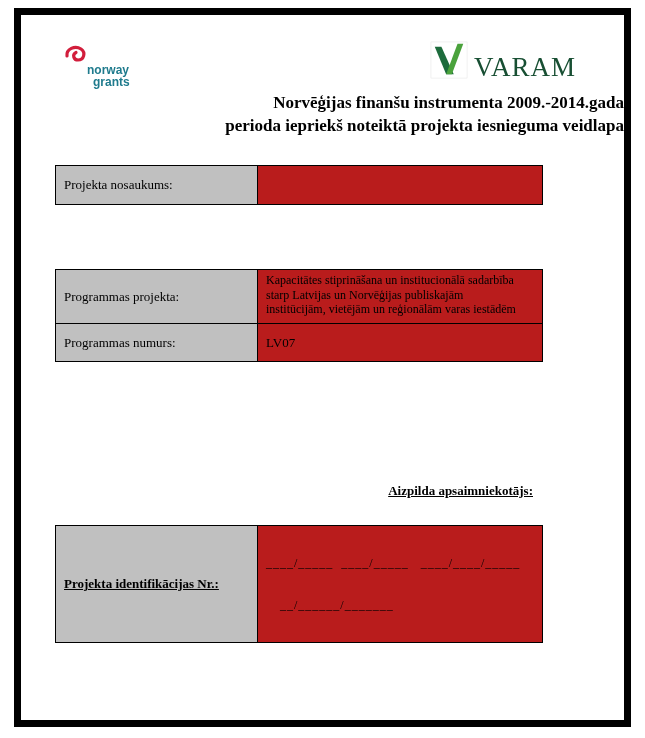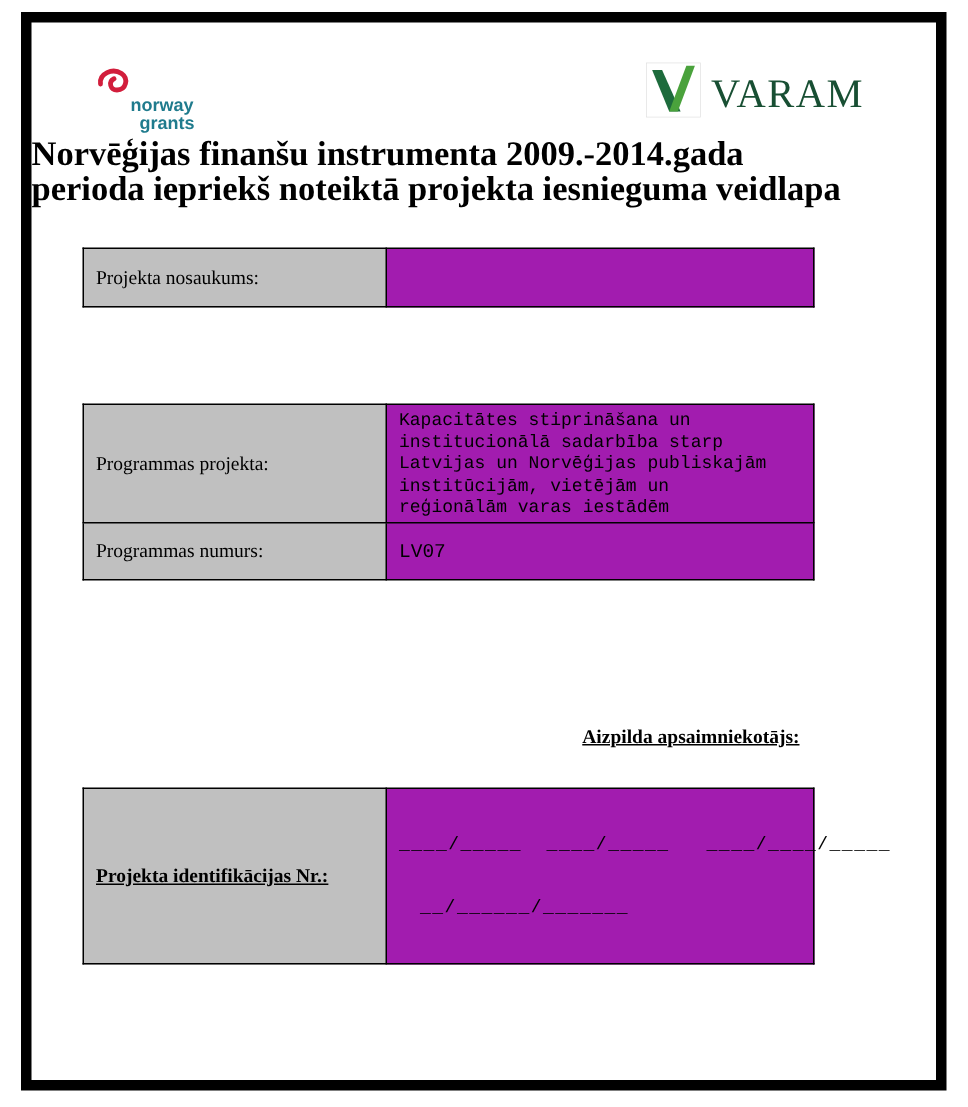--- a/index.html
+++ b/index.html
@@ -51,39 +51,39 @@
     color: #1f7b8d;
     margin-left: -6px;
     margin-top: 19px;
   }
   .norway-text .l2 { margin-left: 6px; display: block; }
   .varam-logo {
     position: absolute;
     right: 48px;
     top: 2px;
     display: flex;
-    align-items: center;
+    align-items: flex-end;
   }
   .varam-text {
     font-family: "Liberation Serif", serif;
     font-size: 27px;
     letter-spacing: 1px;
     color: #184f33;
     margin-left: 6px;
     font-weight: 500;
   }
   
   .title {
     position: absolute;
     top: 76px;
     left: 0;
     width: 100%;
-    text-align: left;
-    font-weight: bold;
-    font-size: 23px;
+    text-align: right;
+    font-weight: bold;
+    font-size: 17px;
     line-height: 23px;
   }
   
   table {
     border-collapse: collapse;
     position: absolute;
     left: 34px;
     width: 488px;
     table-layout: fixed;
   }
@@ -91,21 +91,21 @@
     border: 1px solid #000;
     font-size: 13px;
     padding: 2px 18px 2px 8px;
     vertical-align: middle;
     box-sizing: border-box;
   }
   td.label {
     background: #c0c0c0;
     width: 202px;
   }
-  td.value { background: #a21caf; font-family: Liberation Mono, monospace; }
+  td.value { background: #b91c1c; }
   .t1 { top: 150px; }
   .t1 td { height: 39px; }
   .t2 { top: 254px; }
   .t2 .r1 td { height: 54px; }
   .t2 .r2 td { height: 38px; }
   .t2 .r3 td { height: 46px; }
   .t2 .r1 td.value {
     font-size: 12px;
     line-height: 14.5px;
     padding-top: 3px;

